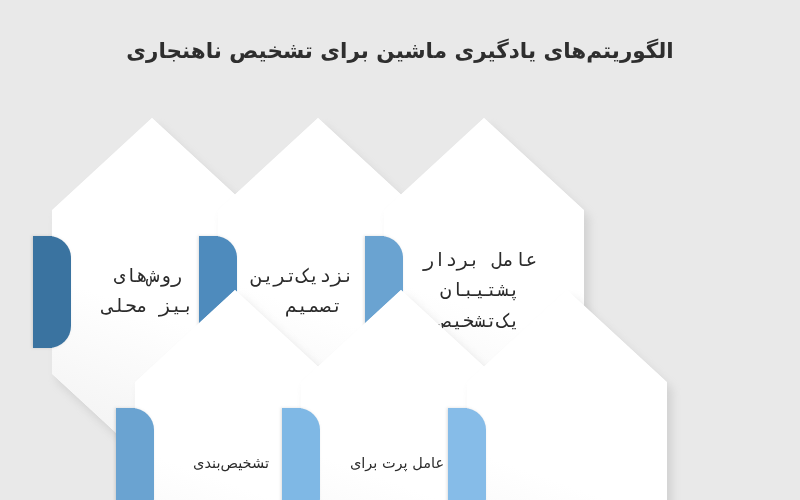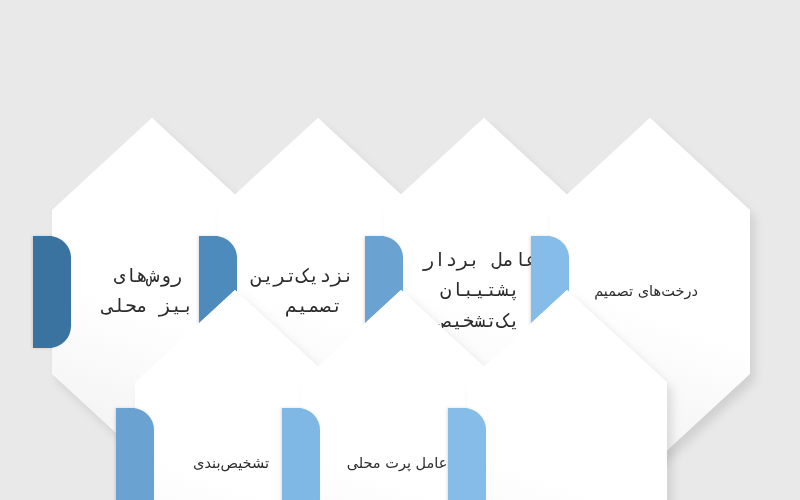--- a/index.html
+++ b/index.html
@@ -117,20 +117,21 @@
   .hex-label.two-line {
     font-size: 19px;
     font-family: Liberation Mono, monospace;
   }
 </style>
 </head>
 <body style="background: rgb(233, 233, 233);">
 
 <div id="canvas" style="background: rgb(233, 233, 233);">
 
+  <div id="page-title" style="color: rgb(46, 46, 46);">الگوریتم‌های یادگیری ماشین برای تشخیص ناهنجاری</div>
 
   <div class="hex" style="left:52px; top:118px;">
     <div class="hex-shadow">
         <div class="hex-poly"></div>
       </div>
     <div class="hex-poly hex-body"></div>
     <div class="hex-sheen"></div>
     <div class="hex-accent" style="background:#3a73a0;"></div>
     <div class="hex-label two-line">
       <div>روش‌های</div>
@@ -157,31 +158,20 @@
       </div>
     <div class="hex-poly hex-body"></div>
     <div class="hex-sheen"></div>
     <div class="hex-accent" style="background:#6aa3d1;"></div>
     <div class="hex-label two-line">
       <div>عامل بردار</div>
       <div>پشتیبان یک‌تشخیص</div>
     </div>
   </div>
 
-  <div class="hex" style="left:550px; top:118px;">
-    <div class="hex-shadow">
-        <div class="hex-poly"></div>
-      </div>
-    <div class="hex-poly hex-body"></div>
-    <div class="hex-sheen"></div>
-    <div class="hex-accent" style="background:#86bce8;"></div>
-    <div class="hex-label">
-      <div>درخت‌های تصمیم</div>
-    </div>
-  </div>
 
   <div class="hex" style="left:135px; top:290px;">
     <div class="hex-shadow">
         <div class="hex-poly"></div>
       </div>
     <div class="hex-poly hex-body"></div>
     <div class="hex-sheen"></div>
     <div class="hex-accent" style="background:#6aa3d1;"></div>
     <div class="hex-label">
       <div>تشخیص‌بندی</div>
@@ -189,21 +179,21 @@
   </div>
 
   <div class="hex" style="left:301px; top:290px;">
     <div class="hex-shadow">
         <div class="hex-poly"></div>
       </div>
     <div class="hex-poly hex-body"></div>
     <div class="hex-sheen"></div>
     <div class="hex-accent" style="background:#7fb8e5;"></div>
     <div class="hex-label">
-      <div>عامل پرت محلی</div>
+      <div>عامل پرت برای</div>
     </div>
   </div>
 
   <div class="hex" style="left:467px; top:290px;">
     <div class="hex-shadow">
         <div class="hex-poly"></div>
       </div>
     <div class="hex-poly hex-body"></div>
     <div class="hex-sheen"></div>
     <div class="hex-accent" style="background:#86bce8;"></div>

